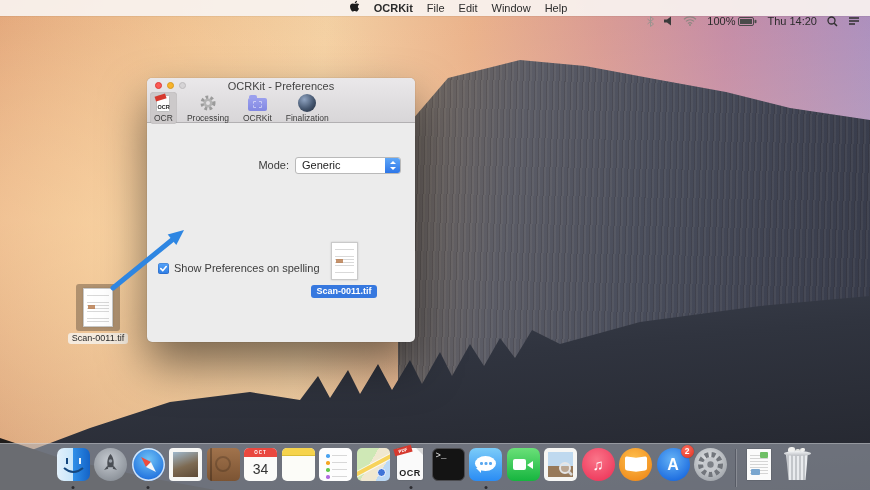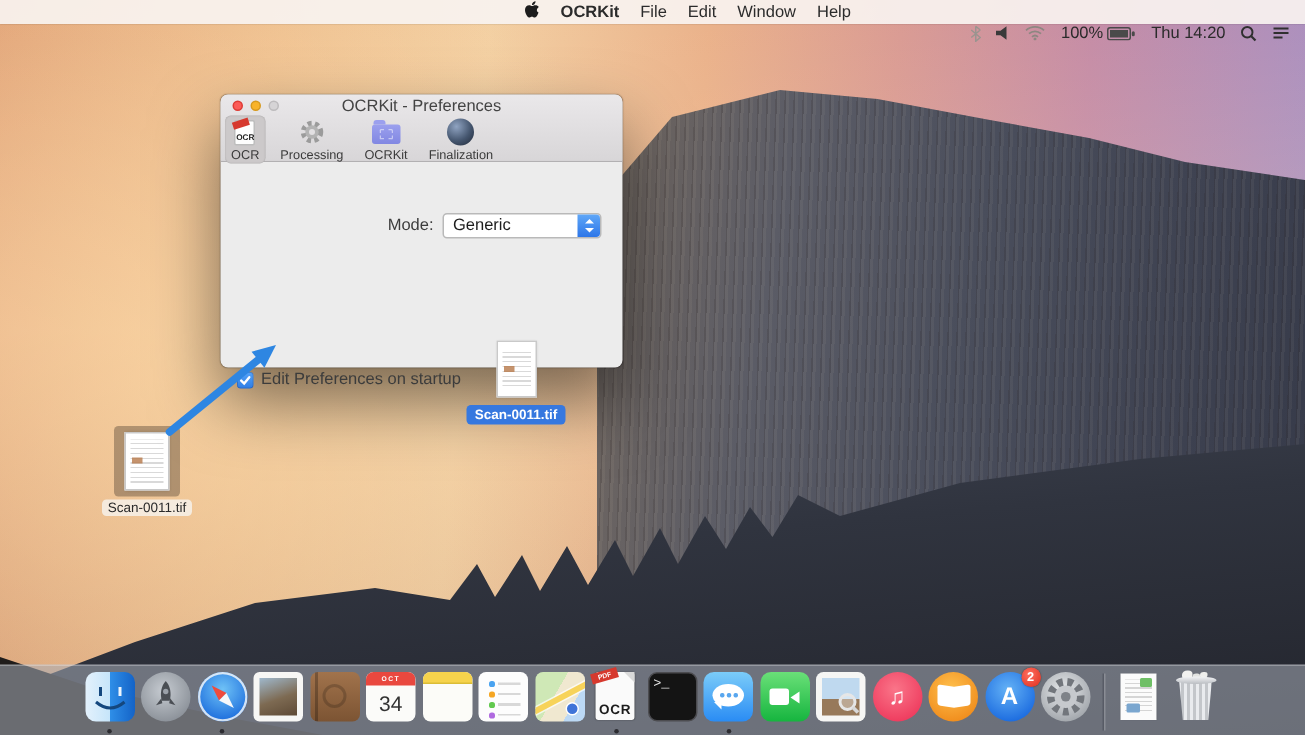--- a/index.html
+++ b/index.html
@@ -26,21 +26,21 @@
   #menubar { position:absolute; top:0; left:0; right:0; height:16px; background:rgba(249,243,240,.92);
       display:flex; align-items:center; font-size:11px; color:#2b2b2b; z-index:60; box-shadow:0 0 1px rgba(0,0,0,.25);flex-direction:column; }
   .mb-left { display:flex; align-items:center; gap:14px; padding-left:46px; }
   .mb-app { font-weight:bold; }
   .mb-item { cursor:default; }
   .mb-right { margin-left:auto; display:flex; align-items:center; gap:10px; padding-right:10px; }
   .mb-right svg { display:block; }
   .mb-batt { display:flex; align-items:center; gap:3px; }
 
   
-  #prefwin { position:absolute; left:147px; top:63px; width:268px; height:182px; background:#ececec;
+  #prefwin { position:absolute; left:147px; top:78px; width:268px; height:264px; background:#ececec;
       border-radius:5px; box-shadow:0 22px 45px rgba(0,0,0,.5), 0 0 1px rgba(0,0,0,.4); z-index:20; font-size:11px; color:#3c3c3c; }
   .win-header { position:absolute; top:0; left:0; right:0; height:45px; border-radius:5px 5px 0 0;
       background:linear-gradient(#eae8ea,#d8d6d8); border-bottom:1px solid #b2b0b2; }
   .lights { position:absolute; top:4px; left:8px; display:flex; gap:5px; }
   .light { width:7px; height:7px; border-radius:50%; }
   .l-close { background:#fc5b57; border:.5px solid #dd3b34; }
   .l-min { background:#f8b32a; border:.5px solid #d79a1f; }
   .l-zoom { background:#d6d4d6; border:.5px solid #bdbbbd; }
   .win-title { position:absolute; top:0; left:0; right:0; height:15px; line-height:16px; text-align:center; color:#444; }
   .toolbar { position:absolute; top:14px; left:3px; right:3px; height:30px; display:flex; align-items:flex-start; gap:6px; }
@@ -279,21 +279,21 @@
           </div>
         <div class="filepill">Scan-0011.tif</div>
       </div>
 
       <div class="cbrow" style="left:11px; top:139px;">
         <span class="cbox">
           <svg width="9" height="9" viewBox="0 0 10 10">
               <path d="M2 5.2 L4.2 7.4 L8 2.8" stroke="#fff" stroke-width="1.8" fill="none" stroke-linecap="round"></path>
             </svg>
         </span>
-        <span>Edit Preferences on startup</span>
+        <span>Show Preferences on spelling</span>
       </div>
     </div>
   </div>
 
   <svg id="arrow" width="870" height="490" viewBox="0 0 870 490">
     <line x1="113" y1="288" x2="172" y2="240" stroke="#2e86e2" stroke-width="5" stroke-linecap="round"></line>
     <polygon points="184,230 176.3,245.1 167.7,234.5" fill="#2e86e2"></polygon>
   </svg>
 
   <div id="deskicon">

